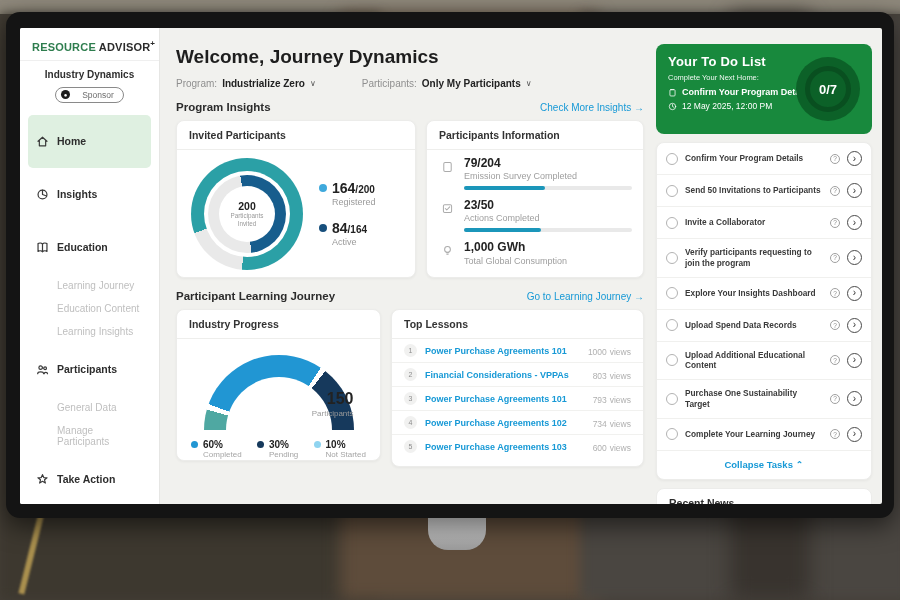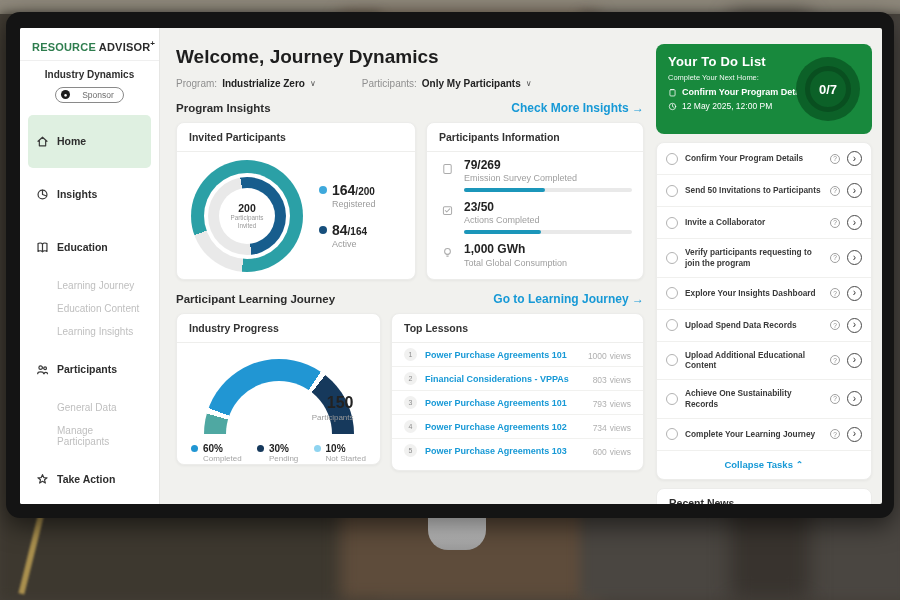--- a/index.html
+++ b/index.html
@@ -44,21 +44,21 @@
   .menu-sub { padding:6px 8px 6px 29px; font-size:10px; color:#bfbfbf; cursor:pointer; }
 
   
   .main { flex:1; min-width:0; padding:12px 10px 0 16px; }
   .h1 { font-size:19px; font-weight:bold; color:#1e1e1e; margin:6px 0 10px; }
   .filters { display:flex; gap:46px; margin-bottom:12px; }
   .filter { font-size:10px; color:#8f8f8f; display:flex; align-items:center; gap:5px; cursor:pointer; }
   .filter b { color:#222; } .filter .chev { color:#555; font-size:8px; }
   .section-row { display:flex; justify-content:space-between; align-items:center; margin:6px 0 7px; }
   .section-title { font-size:11.5px; font-weight:bold; color:#2c2c2c; }
-  .link { font-size:12px; font-weight:bold; color:#1799d6; cursor:pointer; white-space:nowrap; }
+  .link { font-size:10px; font-weight:normal; color:#1799d6; cursor:pointer; white-space:nowrap; }
   .cards-row { display:flex; gap:10px; }
   .card { background:#fff; border:1px solid #ececea; border-radius:8px;
           box-shadow:0 1px 3px rgba(0,0,0,.05); overflow:hidden; }
   .card-header { padding:8px 12px; border-bottom:1px solid #eeeeec; font-size:10.5px; font-weight:bold; color:#333; }
 
   
   .card-invited { width:240px; height:158px; }
   .invited-body { display:flex; align-items:center; gap:16px; padding:8px 10px 8px 14px; }
   .ring1 { width:112px; height:112px; border-radius:50%; display:flex; align-items:center; justify-content:center; }
   .hole1 { width:86px; height:86px; border-radius:50%; background:#fff; display:flex; align-items:center; justify-content:center; }
@@ -268,21 +268,21 @@
 
       <div class="card card-info">
         <div class="card-header">Participants Information</div>
         <div class="info-body">
           <div class="stat">
             <svg class="ic-gray" width="13" height="13" viewBox="0 0 14 14">
                   <rect x="3" y="2.6" width="8" height="9.8" rx="1.4"></rect>
                   <path d="M5.3 2.6 H8.7"></path>
                 </svg>
             <div style="flex:1">
-              <div class="sv">79/269</div>
+              <div class="sv">79/204</div>
               <div class="sl">Emission Survey Completed</div>
               <div class="bar">
                     <div class="bar-fill" style="width: 48%;"></div>
                   </div>
             </div>
           </div>
           <div class="stat">
             <svg class="ic-gray" width="13" height="13" viewBox="0 0 14 14">
                   <rect x="2.6" y="3" width="8.8" height="8.4" rx="1.4"></rect>
                   <path d="M4.6 7 L6.2 8.6 L9.4 5.2"></path>
@@ -443,21 +443,21 @@
         <span class="chev-btn">›</span>
       </div>
       <div class="task">
         <span class="circle"></span>
         <span class="t-label">Upload Additional Educational Content</span>
         <span class="help">?</span>
         <span class="chev-btn">›</span>
       </div>
       <div class="task">
         <span class="circle"></span>
-        <span class="t-label">Achieve One Sustainability Records</span>
+        <span class="t-label">Purchase One Sustainability Target</span>
         <span class="help">?</span>
         <span class="chev-btn">›</span>
       </div>
       <div class="task">
         <span class="circle"></span>
         <span class="t-label">Complete Your Learning Journey</span>
         <span class="help">?</span>
         <span class="chev-btn">›</span>
       </div>
       <div class="collapse"><span>Collapse Tasks</span> ⌃</div>

